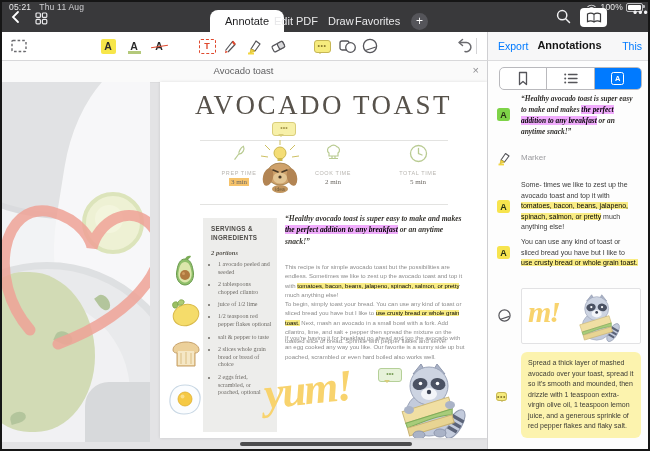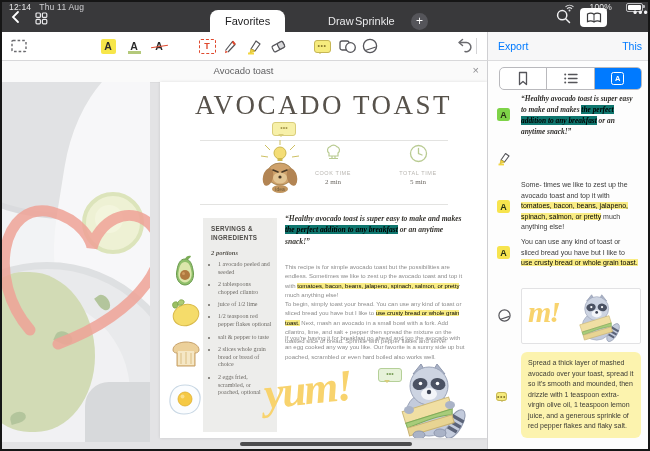--- a/index.html
+++ b/index.html
@@ -5,21 +5,21 @@
   html,body{margin:0;padding:0;background:#888;}
   .stage{position:relative;width:650px;height:451px;background:#e4e4e6;overflow:hidden;
          font-family:"Liberation Sans",sans-serif;-webkit-font-smoothing:antialiased;}
   .frame{position:absolute;inset:0;border:2px solid #161616;pointer-events:none;z-index:99;}
 
   
   .topbar{position:absolute;left:0;top:0;width:650px;height:32px;background:#39393b;z-index:5;}
   .status{position:absolute;top:2px;font-size:8.5px;color:#e9e9ea;letter-spacing:.2px;}
   .status.left{left:9px;}
   .status .date{margin-left:8px;color:#cfcfd2;}
-  .status.right{right:7px;display:flex;align-items:center;gap:14px;}
+  .status.right{right:7px;display:flex;align-items:center;gap:3px;}
   .battery{width:15px;height:7px;border:1px solid #bdbdc0;border-radius:2px;position:relative;}
   .battery i{position:absolute;inset:1px;background:#fff;border-radius:1px;}
   .battery:after{content:"";position:absolute;right:-3px;top:1.5px;width:2px;height:3px;background:#bdbdc0;border-radius:0 1px 1px 0;}
   .navbtn{position:absolute;top:10px;cursor:pointer;}
   .tab{position:absolute;top:10px;height:22px;line-height:22px;font-size:11px;color:#e8e8ea;padding:0 6px;cursor:pointer;}
   .tab.active{background:#ffffff;color:#1d1d1f;border-radius:8px 8px 0 0;padding:0 15px;}
   .addbtn{position:absolute;top:13px;width:17px;height:17px;border-radius:50%;background:#55555a;color:#fff;
           text-align:center;line-height:16px;font-size:12px;cursor:pointer;}
   .bookbtn{position:absolute;top:8px;width:27px;height:19px;background:#fff;border-radius:4px;
            display:flex;align-items:center;justify-content:center;cursor:pointer;}
@@ -84,21 +84,21 @@
   .bubble:after{content:"";position:absolute;left:5px;bottom:-5px;border:3px solid transparent;border-top-color:#d9cd7a;}
   .bubble.green{background:#e7f2da;border-color:#b5d098;color:#7ba05a;}
   .ingbox{position:absolute;left:43px;top:136px;width:74px;height:214px;background:#ededeb;padding:7px 5px 0 8px;box-sizing:border-box;}
   .ingbox h4{margin:0;font-size:6.3px;color:#4d4b47;letter-spacing:.3px;line-height:1.35;}
   .ingbox .port{font-family:"Liberation Serif",serif;font-style:italic;font-weight:bold;font-size:6.5px;color:#5a5751;margin:7px 0 5px;}
   .ingbox ul{margin:0;padding-left:7px;}
   .ingbox li{font-family:"Liberation Serif",serif;font-size:6px;color:#6e6b66;line-height:1.3;margin-bottom:4.5px;}
   .sticker{position:absolute;z-index:3;}
   .rcol{position:absolute;left:125px;width:182px;}
   .quote{font-family:"Liberation Serif",serif;font-style:italic;font-weight:bold;font-size:7.6px;line-height:1.5;color:#36342f;}
-  .hl-g{background:#0f766e;}
+  .hl-g{background:#f0abfc;}
   .hl-y{background:#f9ec83;}
   .bodyp{font-size:6px;line-height:1.55;color:#8c8c8c;margin:0;}
   .yum{position:absolute;left:104px;top:282px;font-family:"Liberation Serif",serif;font-style:italic;font-weight:bold;
        font-size:44px;color:#f8d36d;transform:rotate(-6deg);letter-spacing:-2px;z-index:2;}
 
   
   .panel{position:absolute;left:487px;top:60px;width:163px;height:389px;background:#fdfdfd;border-left:1px solid #cfcfd2;}
   .seg{position:absolute;left:11px;top:7px;width:141px;height:21px;border:1px solid #b9b9bd;border-radius:5px;
        display:flex;overflow:hidden;background:#fff;}
   .seg .s{flex:1;display:flex;align-items:center;justify-content:center;border-right:1px solid #b9b9bd;cursor:pointer;}
@@ -120,21 +120,21 @@
   .notecard{position:absolute;left:33px;width:120px;background:#fcf3ae;border-radius:6px;padding:6px 7px;box-sizing:border-box;
             font-size:7px;line-height:1.5;color:#3c3b35;}
 </style>
 </head>
 <body>
 
 <div class="stage">
 
   <div class="topbar">
     <div class="status left">
-      <span>12:14</span><span class="date">Thu 11 Aug</span>
+      <span>05:21</span><span class="date">Thu 11 Aug</span>
     </div>
     <div class="status right">
       <svg width="11" height="9">
           <path d="M1.5 3.8 A6 6 0 0 1 9.5 3.8" fill="none" stroke="#dcdcde" stroke-width="1.1"></path>
           <path d="M3 5.8 A3.6 3.6 0 0 1 8 5.8" fill="none" stroke="#dcdcde" stroke-width="1.1"></path>
           <circle cx="5.5" cy="7.6" r="1" fill="#dcdcde"></circle>
         </svg>
       <span>100%</span>
       <span class="battery">
           <i></i>
@@ -148,23 +148,24 @@
     <div class="navbtn" style="left:35px;top:11px;">
       <svg width="13" height="13">
           <g fill="none" stroke="#e8e8ea" stroke-width="1.2">
             <rect x="1" y="1" width="4.4" height="4.4" rx="1"></rect>
             <rect x="7.4" y="1" width="4.4" height="4.4" rx="1"></rect>
             <rect x="1" y="7.4" width="4.4" height="4.4" rx="1"></rect>
             <rect x="7.4" y="7.4" width="4.4" height="4.4" rx="1"></rect>
           </g>
         </svg>
     </div>
-    <div class="tab active" style="left:210px;">Favorites</div>
+    <div class="tab active" style="left:210px;">Annotate</div>
+    <div class="tab" style="left:268px;">Edit PDF</div>
     <div class="tab" style="left:322px;">Draw</div>
-    <div class="tab" style="left:349px;">Sprinkle</div>
+    <div class="tab" style="left:349px;">Favorites</div>
     <div class="addbtn" style="left:411px;">+</div>
     <div class="navbtn" style="left:556px;top:9px;">
       <svg width="15" height="15">
           <circle cx="6.2" cy="6.2" r="4.6" fill="none" stroke="#f0f0f2" stroke-width="1.5"></circle>
           <path d="M9.7 9.7 L13.5 13.5" stroke="#f0f0f2" stroke-width="1.5" stroke-linecap="round"></path>
         </svg>
     </div>
     <div class="bookbtn" style="left:580px;">
       <svg width="16" height="12">
           <path d="M1.5 2 C4 .8 6 .9 8 2.2 C10 .9 12 .8 14.5 2 L14.5 9.6 C12 8.6 10 8.7 8 10 C6 8.7 4 8.6 1.5 9.6 Z" fill="none" stroke="#3a3a3c" stroke-width="1.2"></path>
@@ -234,20 +235,21 @@
       <svg width="19" height="18">
           <path d="M6 5.5 L12 5.5 A4.6 4.6 0 1 1 11 14.5" fill="none" stroke="#6a6a6e" stroke-width="1.5" stroke-linecap="round"></path>
           <path d="M8.5 2.5 L5 5.5 L8.5 8.5" fill="none" stroke="#6a6a6e" stroke-width="1.5" stroke-linecap="round" stroke-linejoin="round"></path>
         </svg>
     </div>
   </div>
   <div class="tdivider"></div>
 
   <div class="phead">
     <span class="export">Export</span>
+    <span class="ptitle">Annotations</span>
     <span class="clear">This</span>
   </div>
 
   <div class="docarea">
     <div class="doctab">
       <span class="dtitle">Avocado toast</span>
       <span class="dclose">×</span>
     </div>
 
     <div class="photo">
@@ -269,20 +271,30 @@
       </svg>
     </div>
 
     <div class="page">
       <div class="r-title">AVOCADO TOAST</div>
 
       <div class="bubble" style="left:112px;top:40px;width:22px;height:12px;font-size:7px;line-height:10px;">•••</div>
 
       <div class="hrule" style="top:58px;"></div>
 
+      <div class="timecol" style="left:47px;">
+        <svg width="17" height="19">
+            <g transform="rotate(30 8 9)" fill="none" stroke="#b9cb92" stroke-width="1.2">
+              <path d="M8.5 1 C11.5 3 11.5 8 8.5 10 C7 9 6.8 3.5 8.5 1 Z"></path>
+              <path d="M8.3 10 L7.5 17"></path>
+            </g>
+          </svg>
+        <div class="tl">PREP TIME</div>
+        <div class="tv"><span class="hl-o">3 min</span></div>
+      </div>
       <div class="sticker" style="left:96px;top:58px;">
         <svg width="48" height="54">
           <g stroke="#cdbf62" stroke-width="1">
             <line x1="14" y1="10" x2="9" y2="5"></line>
               <line x1="34" y1="10" x2="39" y2="5"></line>
             <line x1="12" y1="17" x2="5" y2="16"></line>
               <line x1="36" y1="17" x2="43" y2="16"></line>
             <line x1="24" y1="5" x2="24" y2="0"></line>
           </g>
           <circle cx="24" cy="13" r="6" fill="#f4dd76" stroke="#cdb84e" stroke-width="1"></circle>
@@ -440,20 +452,21 @@
       <span>“Healthy avocado toast is super easy to make and makes </span><mark class="hl-g">the perfect addition to any breakfast</mark><span> or an anytime snack!”</span>
     </div>
 
     <div class="aitem" style="left:8px;top:90px;">
       <svg width="16" height="16">
           <path d="M5 10 L9.5 3.5 L13 6 L8.5 12 Z" fill="#fff" stroke="#55555a" stroke-width="1.1" stroke-linejoin="round"></path>
           <path d="M5 10 L8.5 12 L4 13.8 Z" fill="#f4d73e" stroke="#c9ae2e" stroke-width=".7"></path>
           <path d="M2.5 14.5 L8 14.5" stroke="#f4d73e" stroke-width="1.8"></path>
         </svg>
     </div>
+    <div class="atext marker-label" style="top:92px;">Marker</div>
 
     <div class="aitem" style="left:9px;top:140px;">
       <span class="chip y">A</span>
     </div>
     <div class="atext" style="top:120px;">
       <span>Some- times we like to zest up the avocado toast and top it with </span><mark class="hl-y">tomatoes, bacon, beans, jalapeno, spinach, salmon, or pretty</mark><span> much anything else!</span>
     </div>
 
     <div class="aitem" style="left:9px;top:186px;">
       <span class="chip y">A</span>

